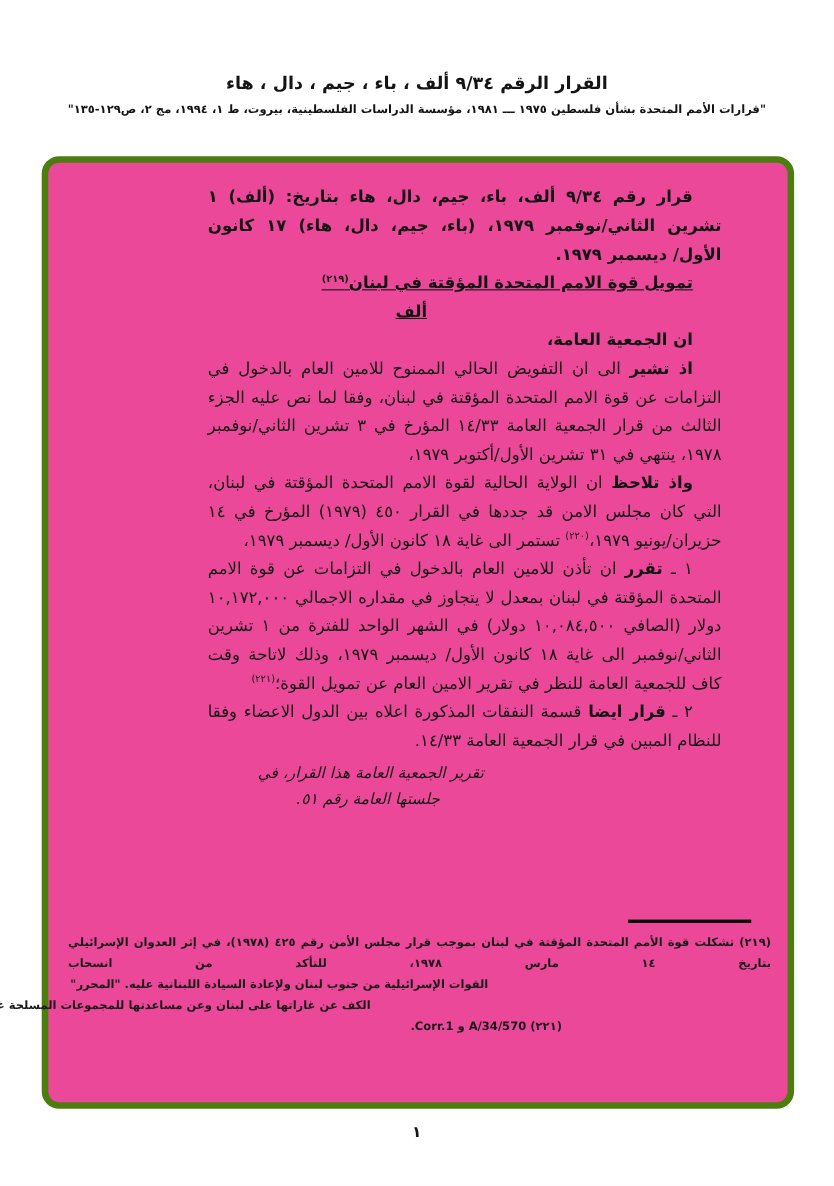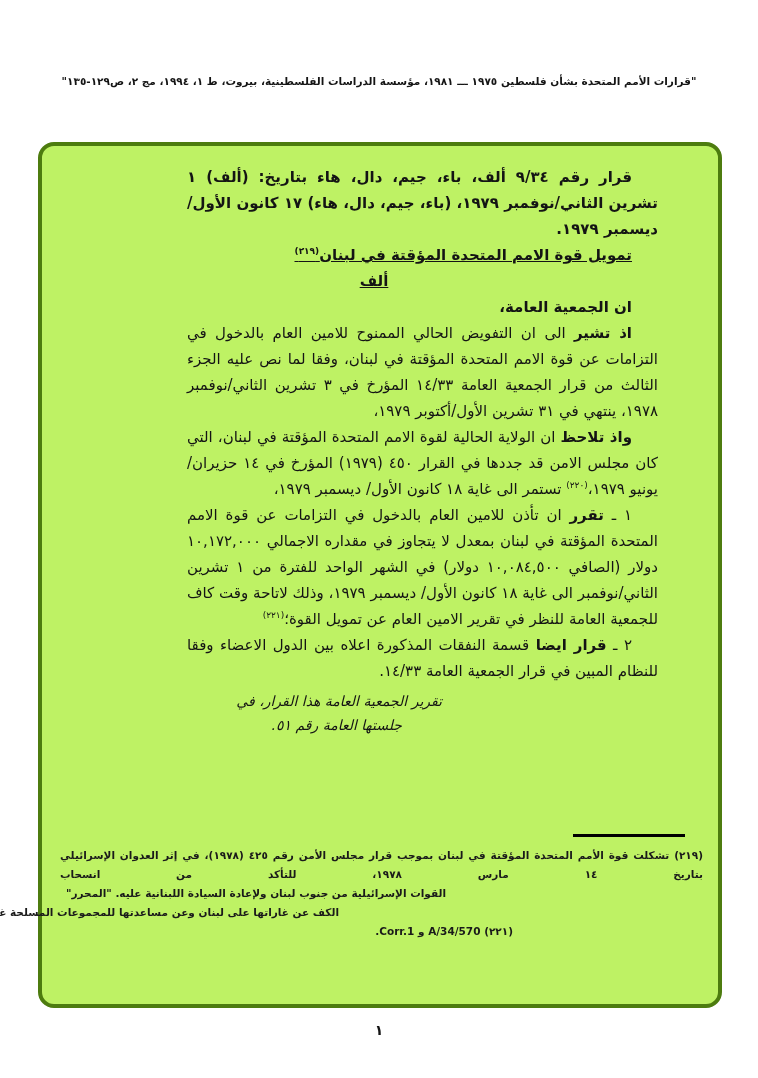--- a/index.html
+++ b/index.html
@@ -12,22 +12,22 @@
     overflow:hidden;
     margin:0 auto;
   }
   
   .header{position:absolute;top:66px;left:0;right:0;text-align:center;direction:rtl;}
   .header-title{font-size:16px;font-weight:bold;letter-spacing:.2px;}
   .header-source{font-size:10.5px;font-weight:bold;margin-top:9px;}
   
   .frame{
     position:absolute;left:38px;top:142px;width:684px;height:866px;
-    box-sizing:border-box;border:4px solid #4d7c0f;border-radius:16px;
-    direction:rtl;background:#bef264;
+    box-sizing:border-box;border:6px solid #4d7c0f;border-radius:16px;
+    direction:rtl;background:#ec4899;
   }
   
   .main{margin:18px 60px 0 145px;font-size:15px;line-height:26px;text-align:justify;}
   .main p{margin:0;}
   .para{text-indent:26px;}
   .b,.bold{font-weight:bold;}
   sup{font-size:9px;line-height:0;}
   .res-title{margin:2px 0 0;text-align:right;text-indent:26px;font-weight:bold;text-decoration:underline;}
   .sec-head{margin:15px 0 10px;text-align:center;padding-right:97px;font-weight:bold;text-decoration:underline;}
   
@@ -48,20 +48,21 @@
   .fn221{white-space:nowrap;padding-right:190px;}
   
   .page-number{position:absolute;top:1022px;left:0;right:0;text-align:center;font-size:14px;font-weight:bold;}
 </style>
 </head>
 <body>
 
 <div class="page">
 
   <div class="header">
+    <div class="header-title">القرار الرقم ٩/٣٤ ألف ، باء ، جيم ، دال ، هاء</div>
     <div class="header-source">"قرارات الأمم المتحدة بشأن فلسطين ١٩٧٥ ـــ ١٩٨١، مؤسسة الدراسات الفلسطينية، بيروت، ط ١، ١٩٩٤، مج ٢، ص١٢٩-١٣٥"</div>
   </div>
 
   <div class="frame">
 
     <div class="main">
       <p class="para"><span class="b">قرار رقم ٩/٣٤ ألف، باء، جيم، دال، هاء بتاريخ: (ألف) ١ تشرين الثاني/نوفمبر ١٩٧٩، (باء، جيم، دال، هاء) ١٧ كانون الأول/ ديسمبر ١٩٧٩.</span></p>
       <p class="res-title"><span class="b">تمويل قوة الامم المتحدة المؤقتة في لبنان</span><sup class="b">(٢١٩)</sup></p>
       <p class="sec-head">ألف</p>
       <p class="para"><span class="b">ان الجمعية العامة،</span></p>

